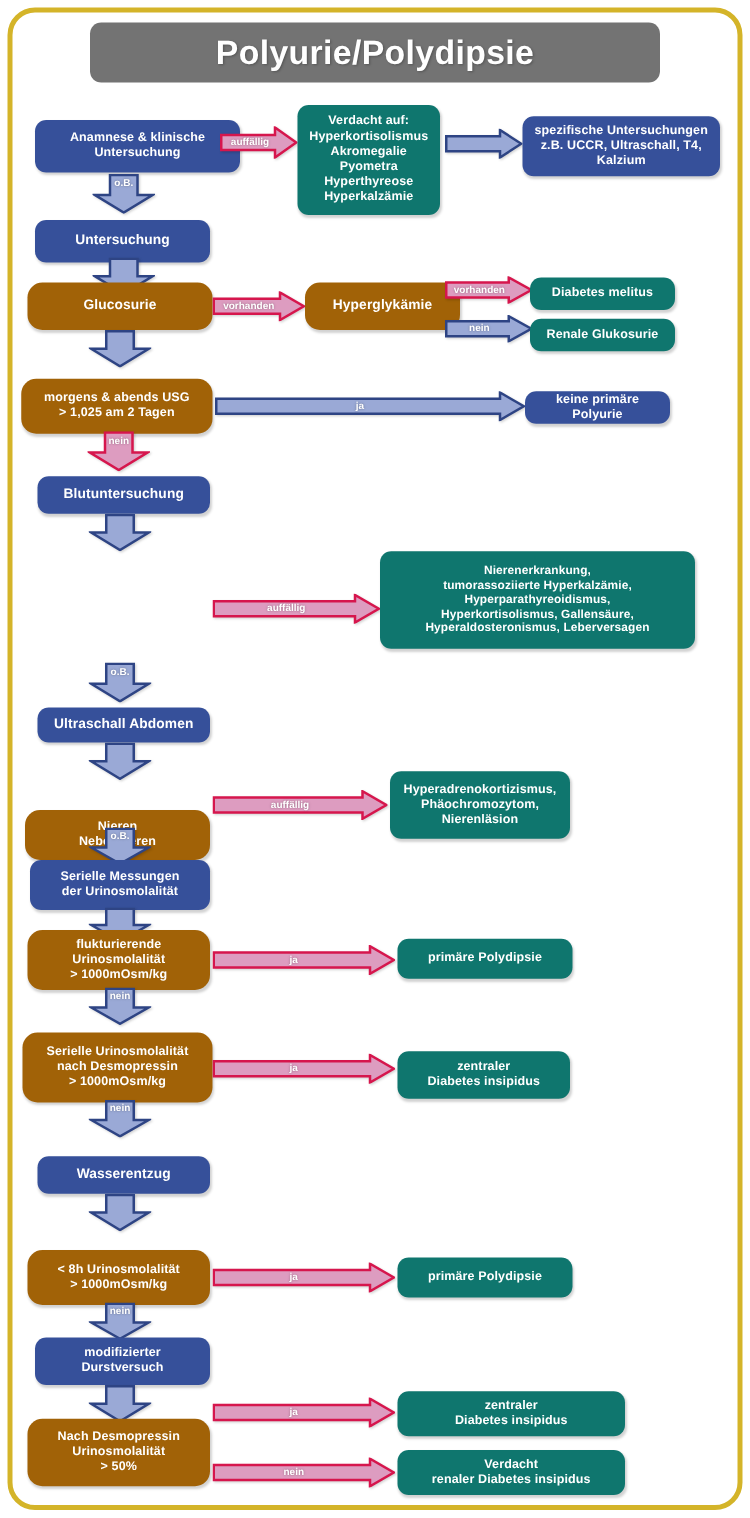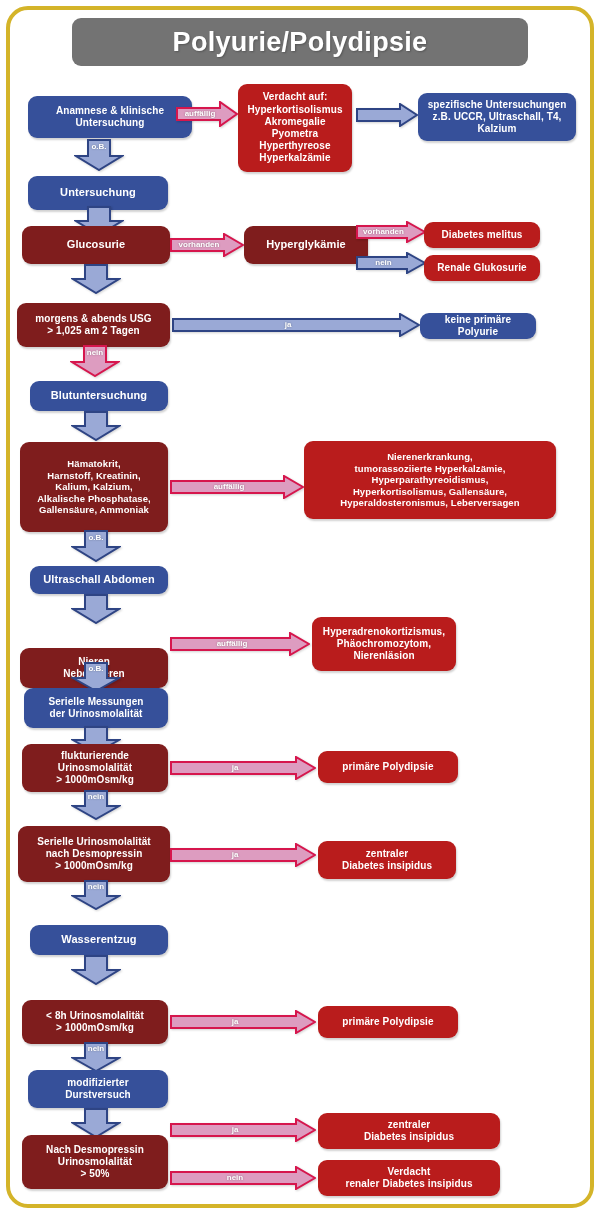--- a/index.html
+++ b/index.html
@@ -34,22 +34,22 @@
     color:#ffffff;
     font-weight:bold;
     line-height:1.22;
     border-radius:9px;
     padding:2px 4px;
     letter-spacing:.1px;
     box-shadow:1px 2px 2px rgba(0,0,0,.18);
   }
 
   .blue{background:#36509a;}
-  .gold{background:#7f1d1d;}
-  .red {background:#b91c1c;}
+  .gold{background:#a16207;border-radius:12px;}
+  .red {background:#0f766e;}
 
   
   #title{
     position:absolute;
     left:72px;top:18px;width:456px;height:48px;
     background:#737373;
     border-radius:9px;
     display:flex;align-items:center;justify-content:center;
     color:#ffffff;font-weight:bold;font-size:27px;
     letter-spacing:.3px;
@@ -197,25 +197,20 @@
   </div>
 
   <div class="node blue" style="left:30px;top:381px;width:138px;height:30px;font-size:11px;">Blutuntersuchung</div>
 
   <div class="varrow" style="left:71px;top:411px;width:50px;height:30px;">
     <svg width="50" height="30" viewBox="0 0 50 30">
       <path d="M14 1 H36 V15 H48 L25 29 L2 15 H14 Z" fill="#9aa9d6" stroke="#2e4484" stroke-width="2"></path>
     </svg>
   </div>
 
-  <div class="node gold" style="left:20px;top:442px;width:148px;height:90px;font-size:9.5px;white-space:pre-line;">Hämatokrit,
-Harnstoff, Kreatinin,
-Kalium, Kalzium,
-Alkalische Phosphatase,
-Gallensäure, Ammoniak</div>
 
   <div class="harrow" style="left:170px;top:475px;width:134px;height:24px;">
     <svg width="134" height="24" viewBox="0 0 134 24">
       <path d="M1 6 H114 V1 L133 12 L114 23 V18 H1 Z" fill="#dd9cc0" stroke="#d6164d" stroke-width="2"></path>
     </svg>
     <div class="lbl" style="left:2px;width:114px;top:8px;">auffällig</div>
   </div>
 
   <div class="node red" style="left:304px;top:441px;width:252px;height:78px;font-size:9.5px;white-space:pre-line;">Nierenerkrankung,
 tumorassoziierte Hyperkalzämie,

